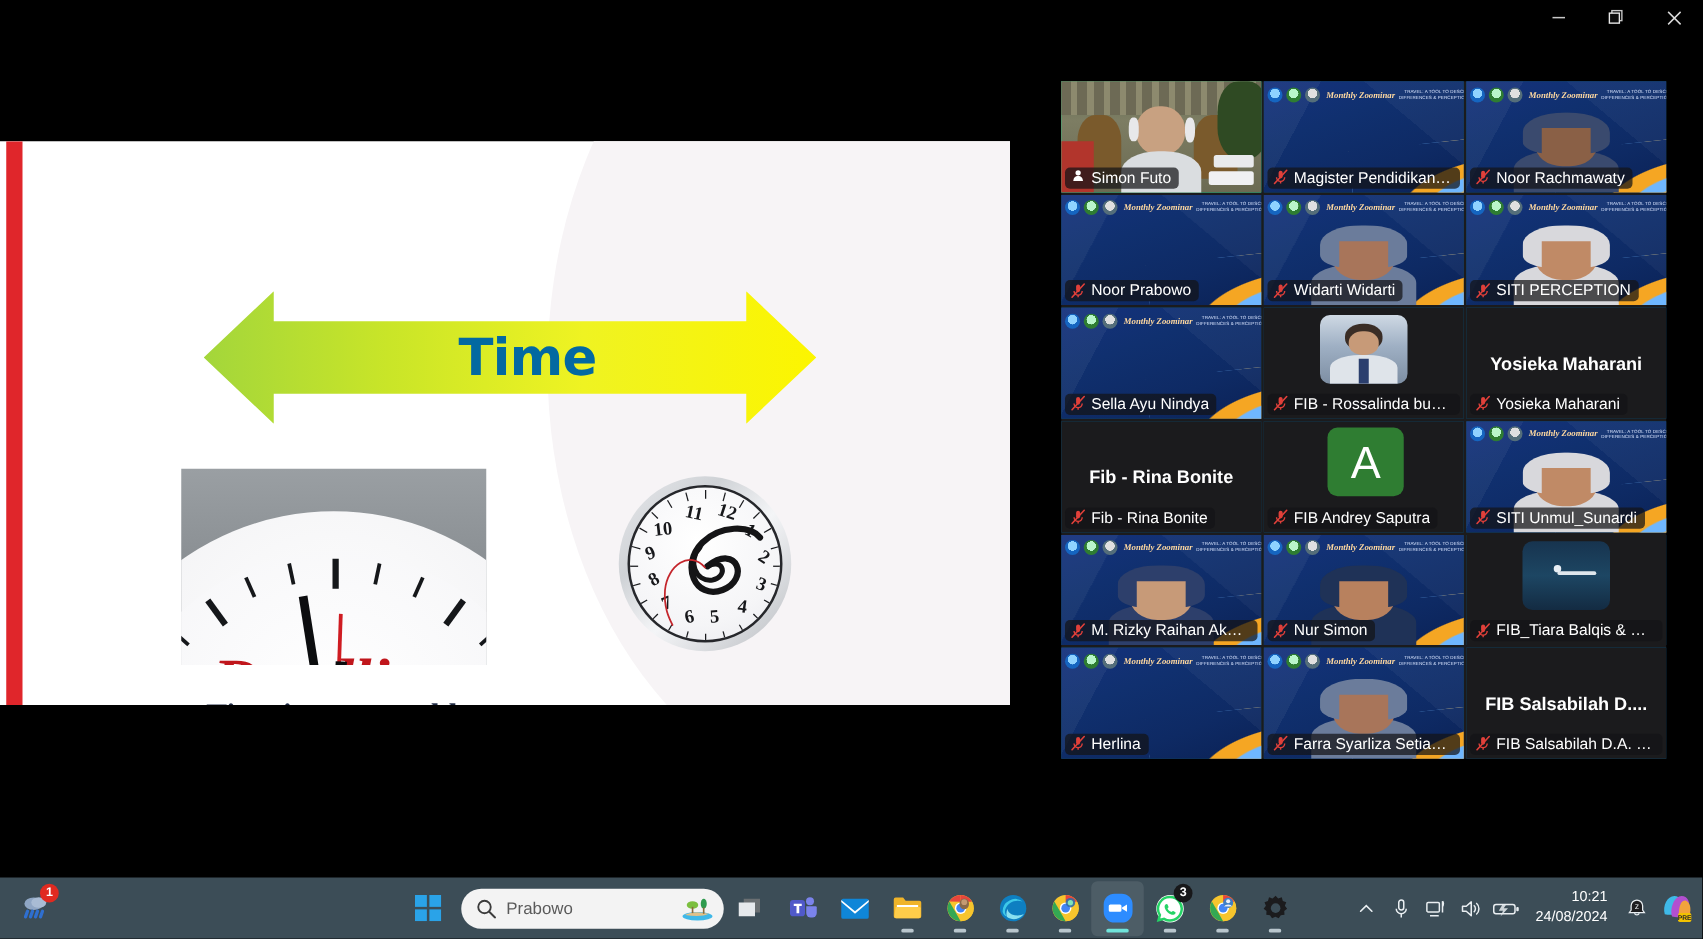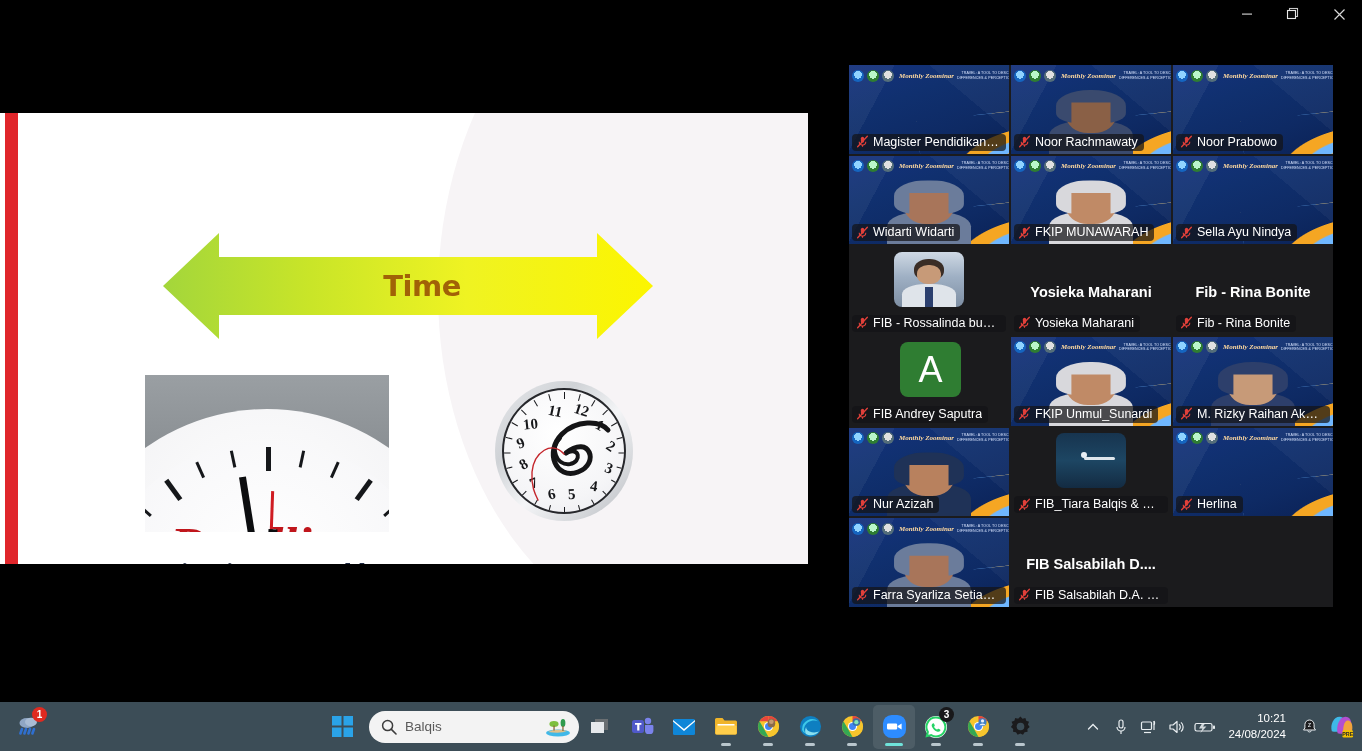--- a/index.html
+++ b/index.html
@@ -43,21 +43,21 @@
   .time-arrow {
     position: absolute; left: 163px; top: 120px; width: 490px; height: 106px;
   }
   .arrow-shape {
     position: absolute; left: 0; top: 0; width: 490px; height: 106px;
   }
   .time-arrow-label {
     position: absolute; left: 0; top: 0; width: 490px; height: 106px;
     display: flex; align-items: center; justify-content: center;
     font-family: "DejaVu Sans", sans-serif;
-    font-weight: bold; font-size: 29px; color: #a16207;
+    font-weight: bold; font-size: 41px; color: #0369a1;
     letter-spacing: -0.5px; padding-left: 28px;
   }
 
   
   .deadline-photo {
     position: absolute; left: 145px; top: 262px; width: 244px; height: 157px;
     background: linear-gradient(180deg,#9a9fa3 0%, #8b9094 45%, #7d8286 100%);
     overflow: hidden;
   }
   .deadline-clock {
@@ -356,20 +356,44 @@
         </div>
       </div>
 
       <div class="cap cap-left">Time is manageable</div>
       <div class="cap cap-right">Time is relative</div>
 
     </div>
   </div>
 
   <div id="gallery">
+      <div class="tile active">
+        <div class="tile-photo" style="inset:0;background:linear-gradient(180deg,#5e6f52 0%,#7d7d63 35%,#6b6a52 100%);">
+      <div style="position:absolute;left:0;top:0;width:100%;height:30%;background:repeating-linear-gradient(90deg,#6d6a55 0 8px,#8d8a6e 8px 13px)"></div>
+      <div style="position:absolute;left:8%;top:30%;width:22%;height:58%;background:#7a5a2c;border-radius:40% 40% 0 0;"></div>
+      <div style="position:absolute;right:12%;top:30%;width:22%;height:58%;background:#7a5a2c;border-radius:40% 40% 0 0;"></div>
+      <div style="position:absolute;right:-4%;top:0;width:26%;height:70%;background:#2f4a23;border-radius:40%;"></div>
+      <div style="position:absolute;left:0;bottom:0;width:16%;height:46%;background:#b2352c;"></div>
+      <div class="face" style="left:30%;top:22%;width:40%;height:80%">
+        <div class="head" style="left:18%;top:0;width:62%;height:56%;background:#c8a181"></div>
+        <div class="body" style="left:0;top:52%;width:100%;height:50%;background:#dadde0"></div>
+        <div style="position:absolute;left:10%;top:14%;width:12%;height:26%;background:#e8e8ea;border-radius:40%"></div>
+        <div style="position:absolute;right:8%;top:14%;width:13%;height:28%;background:#e8e8ea;border-radius:40%"></div>
+      </div>
+      <div style="position:absolute;right:4%;bottom:22%;width:20%;height:12%;background:#e9eaec;border-radius:2px"></div>
+      <div style="position:absolute;right:4%;bottom:6%;width:22%;height:13%;background:#f0f0f2;border-radius:2px"></div>
+    </div>
+        <div class="namebar">
+          <svg class="mute-icon" viewBox="0 0 16 16">
+  <circle cx="8" cy="4" r="2.6" fill="#ffffff"></circle>
+  <path d="M8 7 c-3 0 -4.5 2.2 -4.8 5 h9.6 c-.3 -2.8 -1.8 -5 -4.8 -5 Z" fill="#ffffff"></path>
+</svg>
+          <span class="nm">Simon Futo</span>
+        </div>
+      </div>
       <div class="tile">
         <div class="tile-bg-zoom"></div>
         <div class="banner">
     <span class="ban-logo b1"></span>
     <span class="ban-logo b2"></span>
     <span class="ban-logo b3"></span>
     <span class="ban-script">Monthly Zoominar</span>
     <span class="ban-tag">TRAVEL: A TOOL TO DESCRIBE CULTURE<br>DIFFERENCES &amp; PERCEPTION IN CULTURE</span>
   </div>
         <div class="namebar">
@@ -463,21 +487,21 @@
         <div class="head" style="left:20%;top:6%;width:60%;height:62%;background:#c08a66"></div>
         <div style="position:absolute;left:8%;top:0;width:84%;height:52%;border-radius:48% 48% 30% 30%;background:#d8d8dc;clip-path:polygon(0 0,100% 0,100% 100%,78% 100%,78% 38%,22% 38%,22% 100%,0 100%)"></div>
       </div>
         <div class="namebar">
           <svg class="mute-icon" viewBox="0 0 16 16">
   <rect x="6" y="2" width="4" height="7.5" rx="2" fill="#e0403a"></rect>
   <path d="M4 8.4 a4 4 0 0 0 8 0" fill="none" stroke="#e0403a" stroke-width="1.4"></path>
   <path d="M8 12.3 v2.2" stroke="#e0403a" stroke-width="1.4"></path>
   <path d="M2 14.5 L14 1.5" stroke="#e0403a" stroke-width="1.6" stroke-linecap="round"></path>
 </svg>
-          <span class="nm">FKIP MUNAWARAH</span>
+          <span class="nm">SITI PERCEPTION</span>
         </div>
       </div>
       <div class="tile">
         <div class="tile-bg-zoom"></div>
         <div class="banner">
     <span class="ban-logo b1"></span>
     <span class="ban-logo b2"></span>
     <span class="ban-logo b3"></span>
     <span class="ban-script">Monthly Zoominar</span>
     <span class="ban-tag">TRAVEL: A TOOL TO DESCRIBE CULTURE<br>DIFFERENCES &amp; PERCEPTION IN CULTURE</span>
@@ -565,21 +589,21 @@
         <div class="head" style="left:20%;top:6%;width:60%;height:62%;background:#c08a66"></div>
         <div style="position:absolute;left:8%;top:0;width:84%;height:52%;border-radius:48% 48% 30% 30%;background:#d8d8dc;clip-path:polygon(0 0,100% 0,100% 100%,78% 100%,78% 38%,22% 38%,22% 100%,0 100%)"></div>
       </div>
         <div class="namebar">
           <svg class="mute-icon" viewBox="0 0 16 16">
   <rect x="6" y="2" width="4" height="7.5" rx="2" fill="#e0403a"></rect>
   <path d="M4 8.4 a4 4 0 0 0 8 0" fill="none" stroke="#e0403a" stroke-width="1.4"></path>
   <path d="M8 12.3 v2.2" stroke="#e0403a" stroke-width="1.4"></path>
   <path d="M2 14.5 L14 1.5" stroke="#e0403a" stroke-width="1.6" stroke-linecap="round"></path>
 </svg>
-          <span class="nm">FKIP Unmul_Sunardi</span>
+          <span class="nm">SITI Unmul_Sunardi</span>
         </div>
       </div>
       <div class="tile">
         <div class="tile-bg-zoom"></div>
         <div class="banner">
     <span class="ban-logo b1"></span>
     <span class="ban-logo b2"></span>
     <span class="ban-logo b3"></span>
     <span class="ban-script">Monthly Zoominar</span>
     <span class="ban-tag">TRAVEL: A TOOL TO DESCRIBE CULTURE<br>DIFFERENCES &amp; PERCEPTION IN CULTURE</span>
@@ -613,21 +637,21 @@
         <div class="head" style="left:20%;top:6%;width:60%;height:62%;background:#b8815e"></div>
         <div style="position:absolute;left:8%;top:0;width:84%;height:52%;border-radius:48% 48% 30% 30%;background:#1f3257;clip-path:polygon(0 0,100% 0,100% 100%,78% 100%,78% 38%,22% 38%,22% 100%,0 100%)"></div>
       </div>
         <div class="namebar">
           <svg class="mute-icon" viewBox="0 0 16 16">
   <rect x="6" y="2" width="4" height="7.5" rx="2" fill="#e0403a"></rect>
   <path d="M4 8.4 a4 4 0 0 0 8 0" fill="none" stroke="#e0403a" stroke-width="1.4"></path>
   <path d="M8 12.3 v2.2" stroke="#e0403a" stroke-width="1.4"></path>
   <path d="M2 14.5 L14 1.5" stroke="#e0403a" stroke-width="1.6" stroke-linecap="round"></path>
 </svg>
-          <span class="nm">Nur Azizah</span>
+          <span class="nm">Nur Simon</span>
         </div>
       </div>
       <div class="tile">
         <div class="tile-bg-dark"></div>
         <div class="person-thumb" style="left:28%;top:6%;width:44%;height:62%;background:linear-gradient(180deg,#17344f 0%,#1d4663 50%,#132b42 100%)">
         <div style="position:absolute;left:40%;top:44%;width:44%;height:5%;background:#dfe6ec;border-radius:2px"></div>
              <div style="position:absolute;left:36%;top:34%;width:9%;height:12%;background:#e8eef4;border-radius:50%"></div>
       </div>
         <div class="namebar">
           <svg class="mute-icon" viewBox="0 0 16 16">
@@ -719,21 +743,21 @@
           <rect x="0" y="11.5" width="9.5" height="9.5" fill="#2aa3e8"></rect>
           <rect x="11.5" y="11.5" width="9.5" height="9.5" fill="#2aa3e8"></rect>
         </svg>
       </div>
 
       <div class="search-box">
         <svg width="16" height="16" viewBox="0 0 16 16">
           <circle cx="6.6" cy="6.6" r="5" fill="none" stroke="#3c3c3c" stroke-width="1.5"></circle>
           <path d="M10.4 10.4 L15 15" stroke="#3c3c3c" stroke-width="1.6" stroke-linecap="round"></path>
         </svg>
-        <span class="search-text">Balqis</span>
+        <span class="search-text">Prabowo</span>
         <svg width="26" height="20" viewBox="0 0 26 20">
           <ellipse cx="13" cy="16" rx="12" ry="3.4" fill="#3fb8e8"></ellipse>
           <path d="M3 15 q7 -4 19 -1 q-6 3 -19 1Z" fill="#e0c089"></path>
           <ellipse cx="9" cy="7" rx="4.6" ry="3" fill="#7cbf3f"></ellipse>
           <rect x="8.4" y="8.5" width="1.3" height="5" fill="#8a6a3c"></rect>
           <ellipse cx="18" cy="6" rx="2.4" ry="4" fill="#2f9b4e"></ellipse>
           <rect x="17.3" y="9" width="1.3" height="5" fill="#8a6a3c"></rect>
         </svg>
       </div>
 

